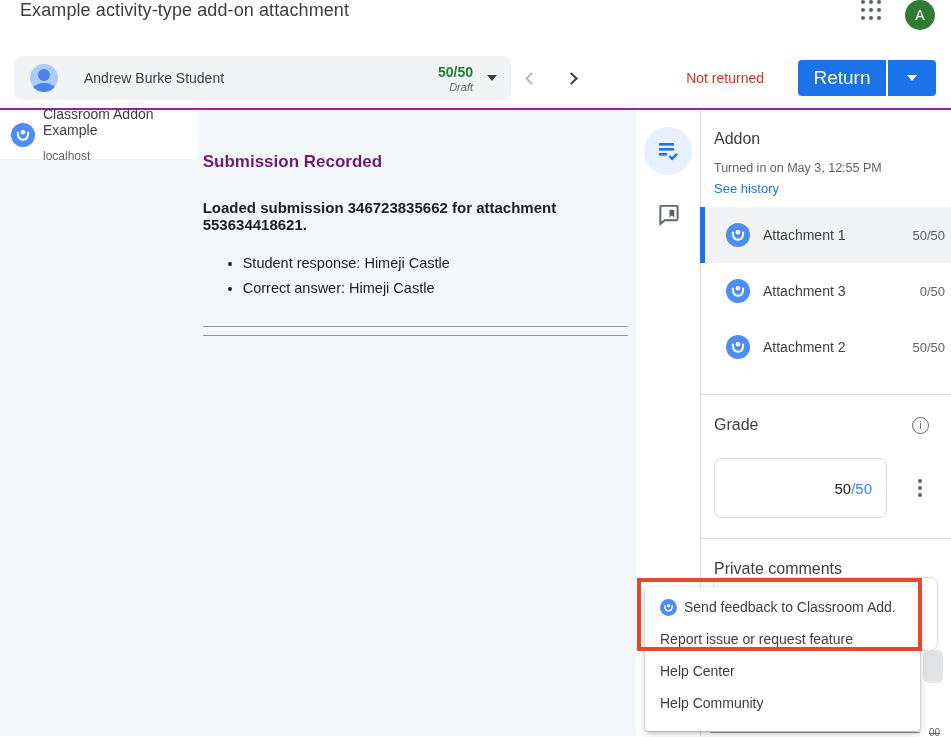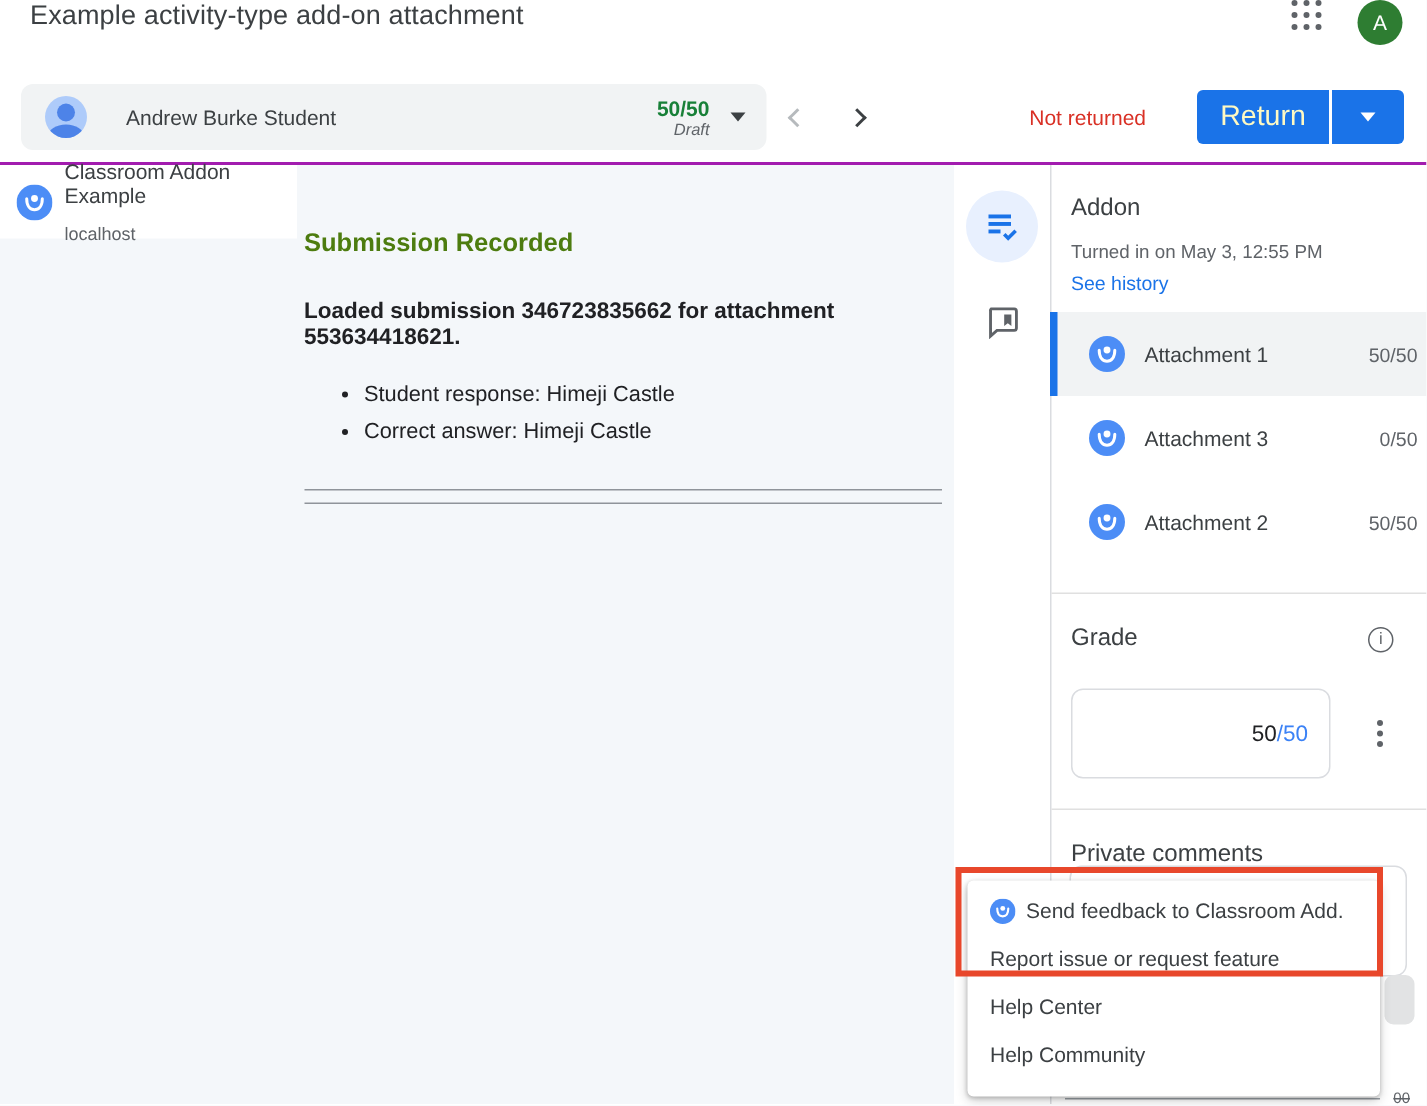--- a/index.html
+++ b/index.html
@@ -42,21 +42,21 @@
 
   
   .main { display:flex; height:626px; }
   .work-area { width:636px; background:#f4f7fa; display:flex; flex-direction:row; }
   .addon-header { height:49px; background:#fff; display:flex; align-items:center; padding-left:11px; }
   .addon-ico { flex:none; }
   .addon-head-text { margin-left:8px; }
   .addon-name { font-size:14px; font-weight:500; color:#3c4043; }
   .addon-host { font-size:12px; color:#5f6368; margin-top:11px; }
   .addon-content { padding:42px 4px 0 5px; color:#202124; }
-  .submission-heading { font-size:17px; font-weight:700; color:#4d7c0f; }
+  .submission-heading { font-size:17px; font-weight:700; color:#701a75; }
   .loaded-line { font-size:15px; font-weight:700; margin-top:27px; }
   .response-list { margin:22px 0 0 40px; font-size:14.5px; }
   .response-list li { margin-bottom:9px; }
   .content-rule { border:none; border-top:1px solid #8f949a; margin:0 4px 0 0; }
   .rule-gap { height:8px; }
   .rules { margin-top:30px; }
 
   
   .rail { width:64px; background:#fff; display:flex; flex-direction:column; align-items:center; padding-top:17px; }
   .rail-active { width:48px; height:48px; border-radius:50%; background:#e8f0fe; display:flex; align-items:center; justify-content:center; cursor:pointer; }

